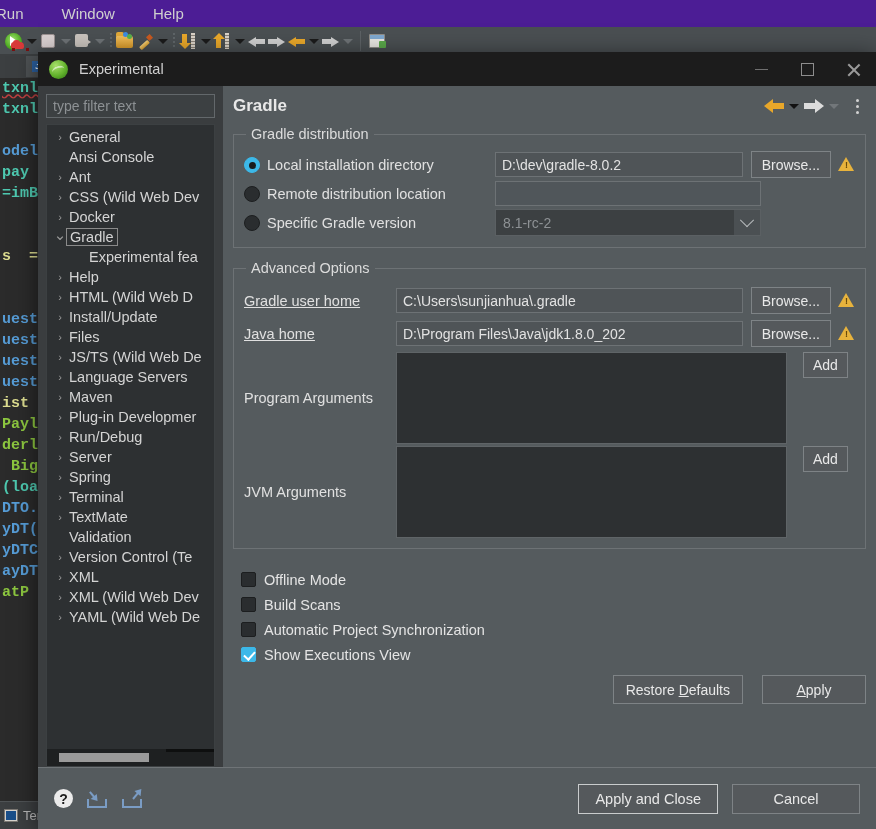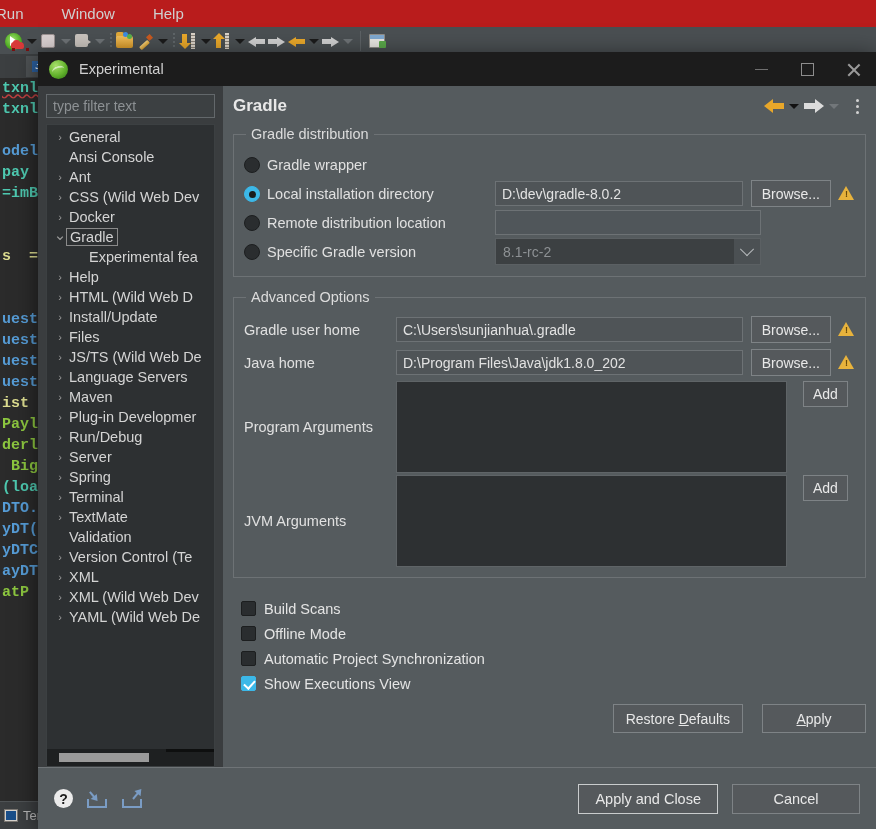--- a/index.html
+++ b/index.html
@@ -7,21 +7,21 @@
     width: 876px; height: 829px;
     background: #2b2b2b;
     font-family: "Liberation Sans", sans-serif;
     overflow: hidden;
   }
   #root { position: relative; width: 876px; height: 829px; }
 
   
   .ide-menubar {
     position: absolute; left: 0; top: 0; width: 876px; height: 27px;
-    background: #b91c1c; color: #c8c8c8; font-size: 15px;
+    background: #4c1d95; color: #c8c8c8; font-size: 15px;
     display: flex; align-items: center;
   }
   .menu-item { padding: 0 19px; color: #cfcfcf; }
   .menu-item.first { padding-left: 0; margin-left: -4px; }
 
   .ide-toolbar {
     position: absolute; left: 0; top: 27px; width: 876px; height: 27px;
     background: #4a4f52; display: flex; align-items: center; gap: 0px;
     padding-left: 4px;
   }
@@ -288,21 +288,21 @@
     content:""; position:absolute; left:0; top:1px;
     border-left: 8px solid transparent; border-right: 8px solid transparent;
     border-bottom: 14px solid #e8b33c;
   }
   .warn::after {
     content:"!"; position:absolute; left:0; right:0; top:4px; text-align:center;
     font-size: 9px; font-weight: bold; color: #6b4a08; line-height: 11px;
   }
 
   .adv-row { display: flex; align-items: center; height: 33px; }
-  .adv-label { font-size: 14.5px; color: #e0e0e0; width: 152px; flex: none; }
+  .adv-label { font-size: 14.5px; color: #e0e0e0; width: 152px; flex: none; text-decoration: underline; }
 
   .args-row { display: flex; align-items: stretch; height: 92px; margin-top: 2px; }
   .args-label { font-size: 14.5px; color: #e0e0e0; width: 152px; flex: none;
     display:flex; align-items:center; }
   .textarea { flex: 1; background: #2d3032; border: 1px solid #5f6467; min-width: 0; }
   .args-btn-wrap { width: 68px; flex: none; display:flex; justify-content:flex-start; padding-left: 16px; }
 
   .checks { padding: 6px 0 0 8px; }
   .check-row { display:flex; align-items:center; height: 25px; font-size: 14.5px; color: #e4e4e4; }
   .cbox {
@@ -606,24 +606,20 @@
                 <i></i>
                 <i></i>
                 <i></i>
               </div>
           </div>
         </div>
 
         <fieldset class="group">
           <legend>Gradle distribution</legend>
 
-          <div class="radio-row">
-            <span class="radio"></span>
-            <span class="radio-label">Gradle wrapper</span>
-          </div>
 
           <div class="radio-row">
             <span class="radio on"></span>
             <span class="radio-label">Local installation directory</span>
             <span class="txtfield" style="flex:1;">D:\dev\gradle-8.0.2</span>
             <span class="btn" style="margin-left:8px;">Browse...</span>
             <span class="warn"></span>
           </div>
 
           <div class="radio-row">
@@ -674,25 +670,25 @@
             <span class="textarea"></span>
             <span class="args-btn-wrap">
               <span class="btn small" style="align-self:flex-start;">Add</span>
             </span>
           </div>
         </fieldset>
 
         <div class="checks" id="checks-holder">
             <div class="check-row">
               <span class="cbox"></span>
-              <span>Build Scans</span>
+              <span>Offline Mode</span>
             </div>
             <div class="check-row">
               <span class="cbox"></span>
-              <span>Offline Mode</span>
+              <span>Build Scans</span>
             </div>
             <div class="check-row">
               <span class="cbox"></span>
               <span>Automatic Project Synchronization</span>
             </div>
             <div class="check-row">
               <span class="cbox on"></span>
               <span>Show Executions View</span>
             </div>
           </div>

